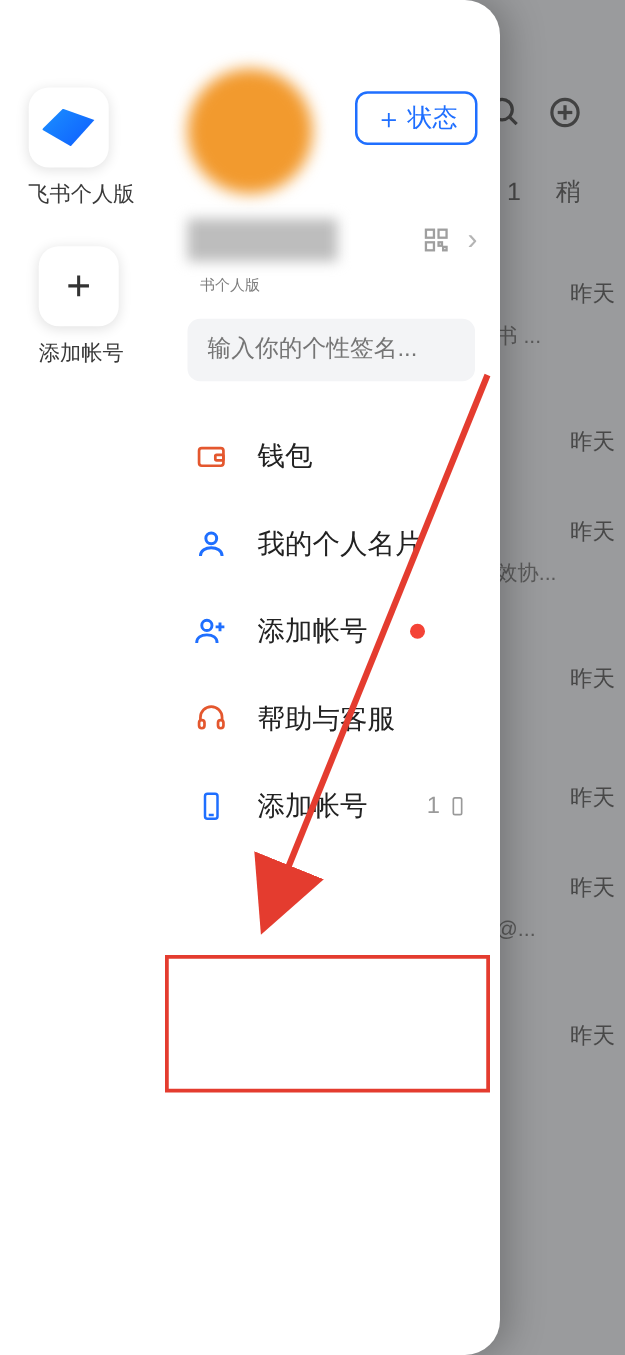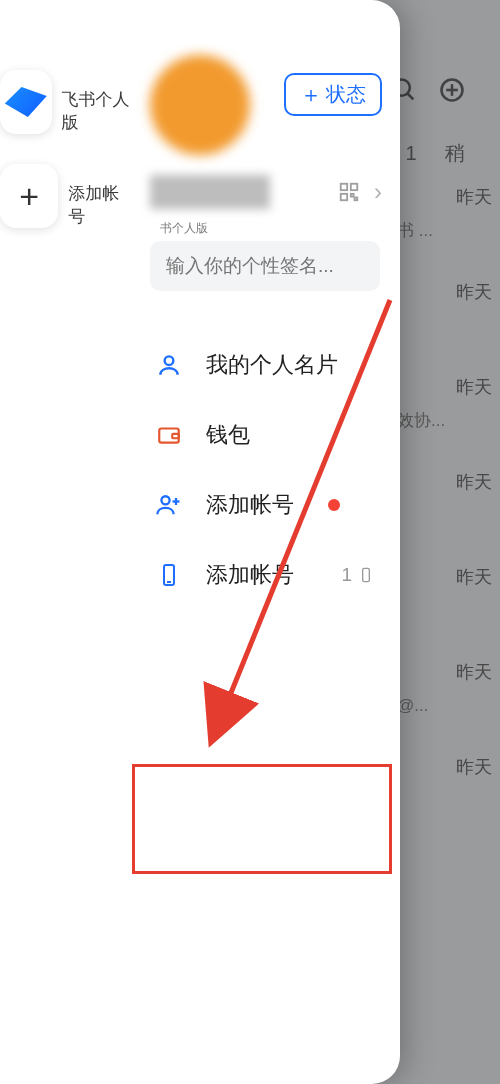--- a/index.html
+++ b/index.html
@@ -17,40 +17,40 @@
   }
   .bg-icon { width: 28px; height: 28px; opacity: .85; }
   .bg-tabs {
     position: absolute; right: 0; top: 140px; width: 120px;
     display: flex; gap: 28px; font-size: 20px; color: #484848;
   }
   .bg-list {
     position: absolute; right: 0; top: 185px; width: 120px;
   }
   .bg-row {
-    height: 95px; display: flex; flex-direction: column; justify-content: flex-start;
+    height: 95px; display: flex; flex-direction: column; justify-content: flex-end;
     font-size: 18px; color: #484848; padding-right: 8px;
   }
   .bg-row .d1 { align-self: flex-end; margin-bottom: 10px; }
   .bg-row .d2 { color: #5a5a5a; font-size: 17px; white-space: nowrap; overflow: hidden; }
 
   
   .drawer {
     position: absolute; left: 0; top: 0; width: 400px; height: 100%;
     background: #fff;
     border-top-right-radius: 28px; border-bottom-right-radius: 28px;
     box-shadow: 6px 0 30px rgba(0,0,0,.25);
     overflow: hidden;
   }
 
   .account-rail {
     position: absolute; left: 0; top: 70px; width: 130px;
     display: flex; flex-direction: column; align-items: center; gap: 30px;
   }
-  .acct-block { display: flex; align-items: flex-end; gap: 10px; }
+  .acct-block { display: flex; flex-direction: column; align-items: flex-start; gap: 10px; }
   .acct-icon {
     width: 64px; height: 64px; border-radius: 16px; background: #fff;
     display: flex; align-items: center; justify-content: center;
     box-shadow: 0 2px 10px rgba(0,0,0,.12);
   }
   .feishu-glyph {
     width: 42px; height: 30px; background: linear-gradient(135deg,#1b90ff,#0e5cff);
     clip-path: polygon(0% 55%, 40% 0%, 100% 30%, 55% 100%);
   }
   .acct-plus {
@@ -85,21 +85,21 @@
     width: 120px; height: 34px; background: #bdbdbd; filter: blur(5px);
   }
   .qr-icon { width:22px;height:22px; opacity:.7; }
   .chevron { font-size:24px;color:#b4b4b4; }
 
   .subname {
     position:absolute; left:160px; top:220px;
     font-size:12px; color:#7d7d7d;
   }
   .sig-input-wrap {
-    position:absolute; left:150px; top:241px; right:20px;
+    position:absolute; left:150px; top:255px; right:20px;
   }
   .sig-input {
     width:100%; border:none; background:#f3f4f6; border-radius:10px;
     padding:14px 16px; font-size:19px; color:#8a8a8a;
   }
 
   
   .menu {
     position:absolute; left:150px; top:330px; right:20px;
     display:flex; flex-direction:column;
@@ -211,52 +211,62 @@
   <div class="subname">书个人版</div>
 
   <div class="sig-input-wrap">
     <input class="sig-input" placeholder="输入你的个性签名..." style="">
   </div>
 
   <div class="menu">
 
     <div class="menu-item">
       <span class="icon-slot">
+        <svg viewBox="0 0 24 24" width="26" height="26" fill="none" stroke="#e4572e" stroke-width="2">
+            <rect x="3" y="6" width="18" height="13" rx="2"></rect>
+            <rect x="15" y="11" width="6" height="4" rx="1"></rect>
+          </svg>
+      </span>
+      <span>钱包</span>
+    </div>
+
+    <div class="menu-item">
+      <span class="icon-slot">
         <svg viewBox="0 0 24 24" width="26" height="26" fill="none" stroke="#1f6fff" stroke-width="2.2">
             <circle cx="12" cy="8" r="4"></circle>
             <path d="M4 21c0-4 4-6 8-6s8 2 8 6"></path>
           </svg>
       </span>
       <span>我的个人名片</span>
-    </div>
-
-    <div class="menu-item">
-      <span class="icon-slot">
-        <svg viewBox="0 0 24 24" width="26" height="26" fill="none" stroke="#e4572e" stroke-width="2">
-            <rect x="3" y="6" width="18" height="13" rx="2"></rect>
-            <rect x="15" y="11" width="6" height="4" rx="1"></rect>
-          </svg>
-      </span>
-      <span>钱包</span>
     </div>
 
 
     <div class="menu-item">
       <span class="icon-slot">
         <svg viewBox="0 0 24 24" width="28" height="28" fill="none" stroke="#1f6fff" stroke-width="2">
             <circle cx="9" cy="8" r="3.5"></circle>
             <path d="M2 20c0-3.5 3-5.5 7-5.5s7 2 7 5.5"></path>
             <line x1="18" y1="6" x2="18" y2="12"></line>
             <line x1="15" y1="9" x2="21" y2="9"></line>
           </svg>
       </span>
       <span>添加帐号</span>
       <span class="red-dot"></span>
     </div>
 
+    <div class="menu-item">
+      <span class="icon-slot">
+        <svg viewBox="0 0 24 24" width="26" height="26" fill="none" stroke="#e4572e" stroke-width="2">
+            <path d="M4 13v-2a8 8 0 0 1 16 0v2"></path>
+            <rect x="3" y="13" width="4" height="6" rx="2"></rect>
+            <rect x="17" y="13" width="4" height="6" rx="2"></rect>
+          </svg>
+      </span>
+      <span>帮助与客服</span>
+    </div>
 
     <div class="menu-item">
       <span class="icon-slot">
         <svg viewBox="0 0 24 24" width="24" height="26" fill="none" stroke="#1f6fff" stroke-width="2">
             <rect x="7" y="2" width="10" height="20" rx="2"></rect>
             <line x1="10" y1="19" x2="14" y2="19"></line>
           </svg>
       </span>
       <span>添加帐号</span>
       <span class="badge-right">

